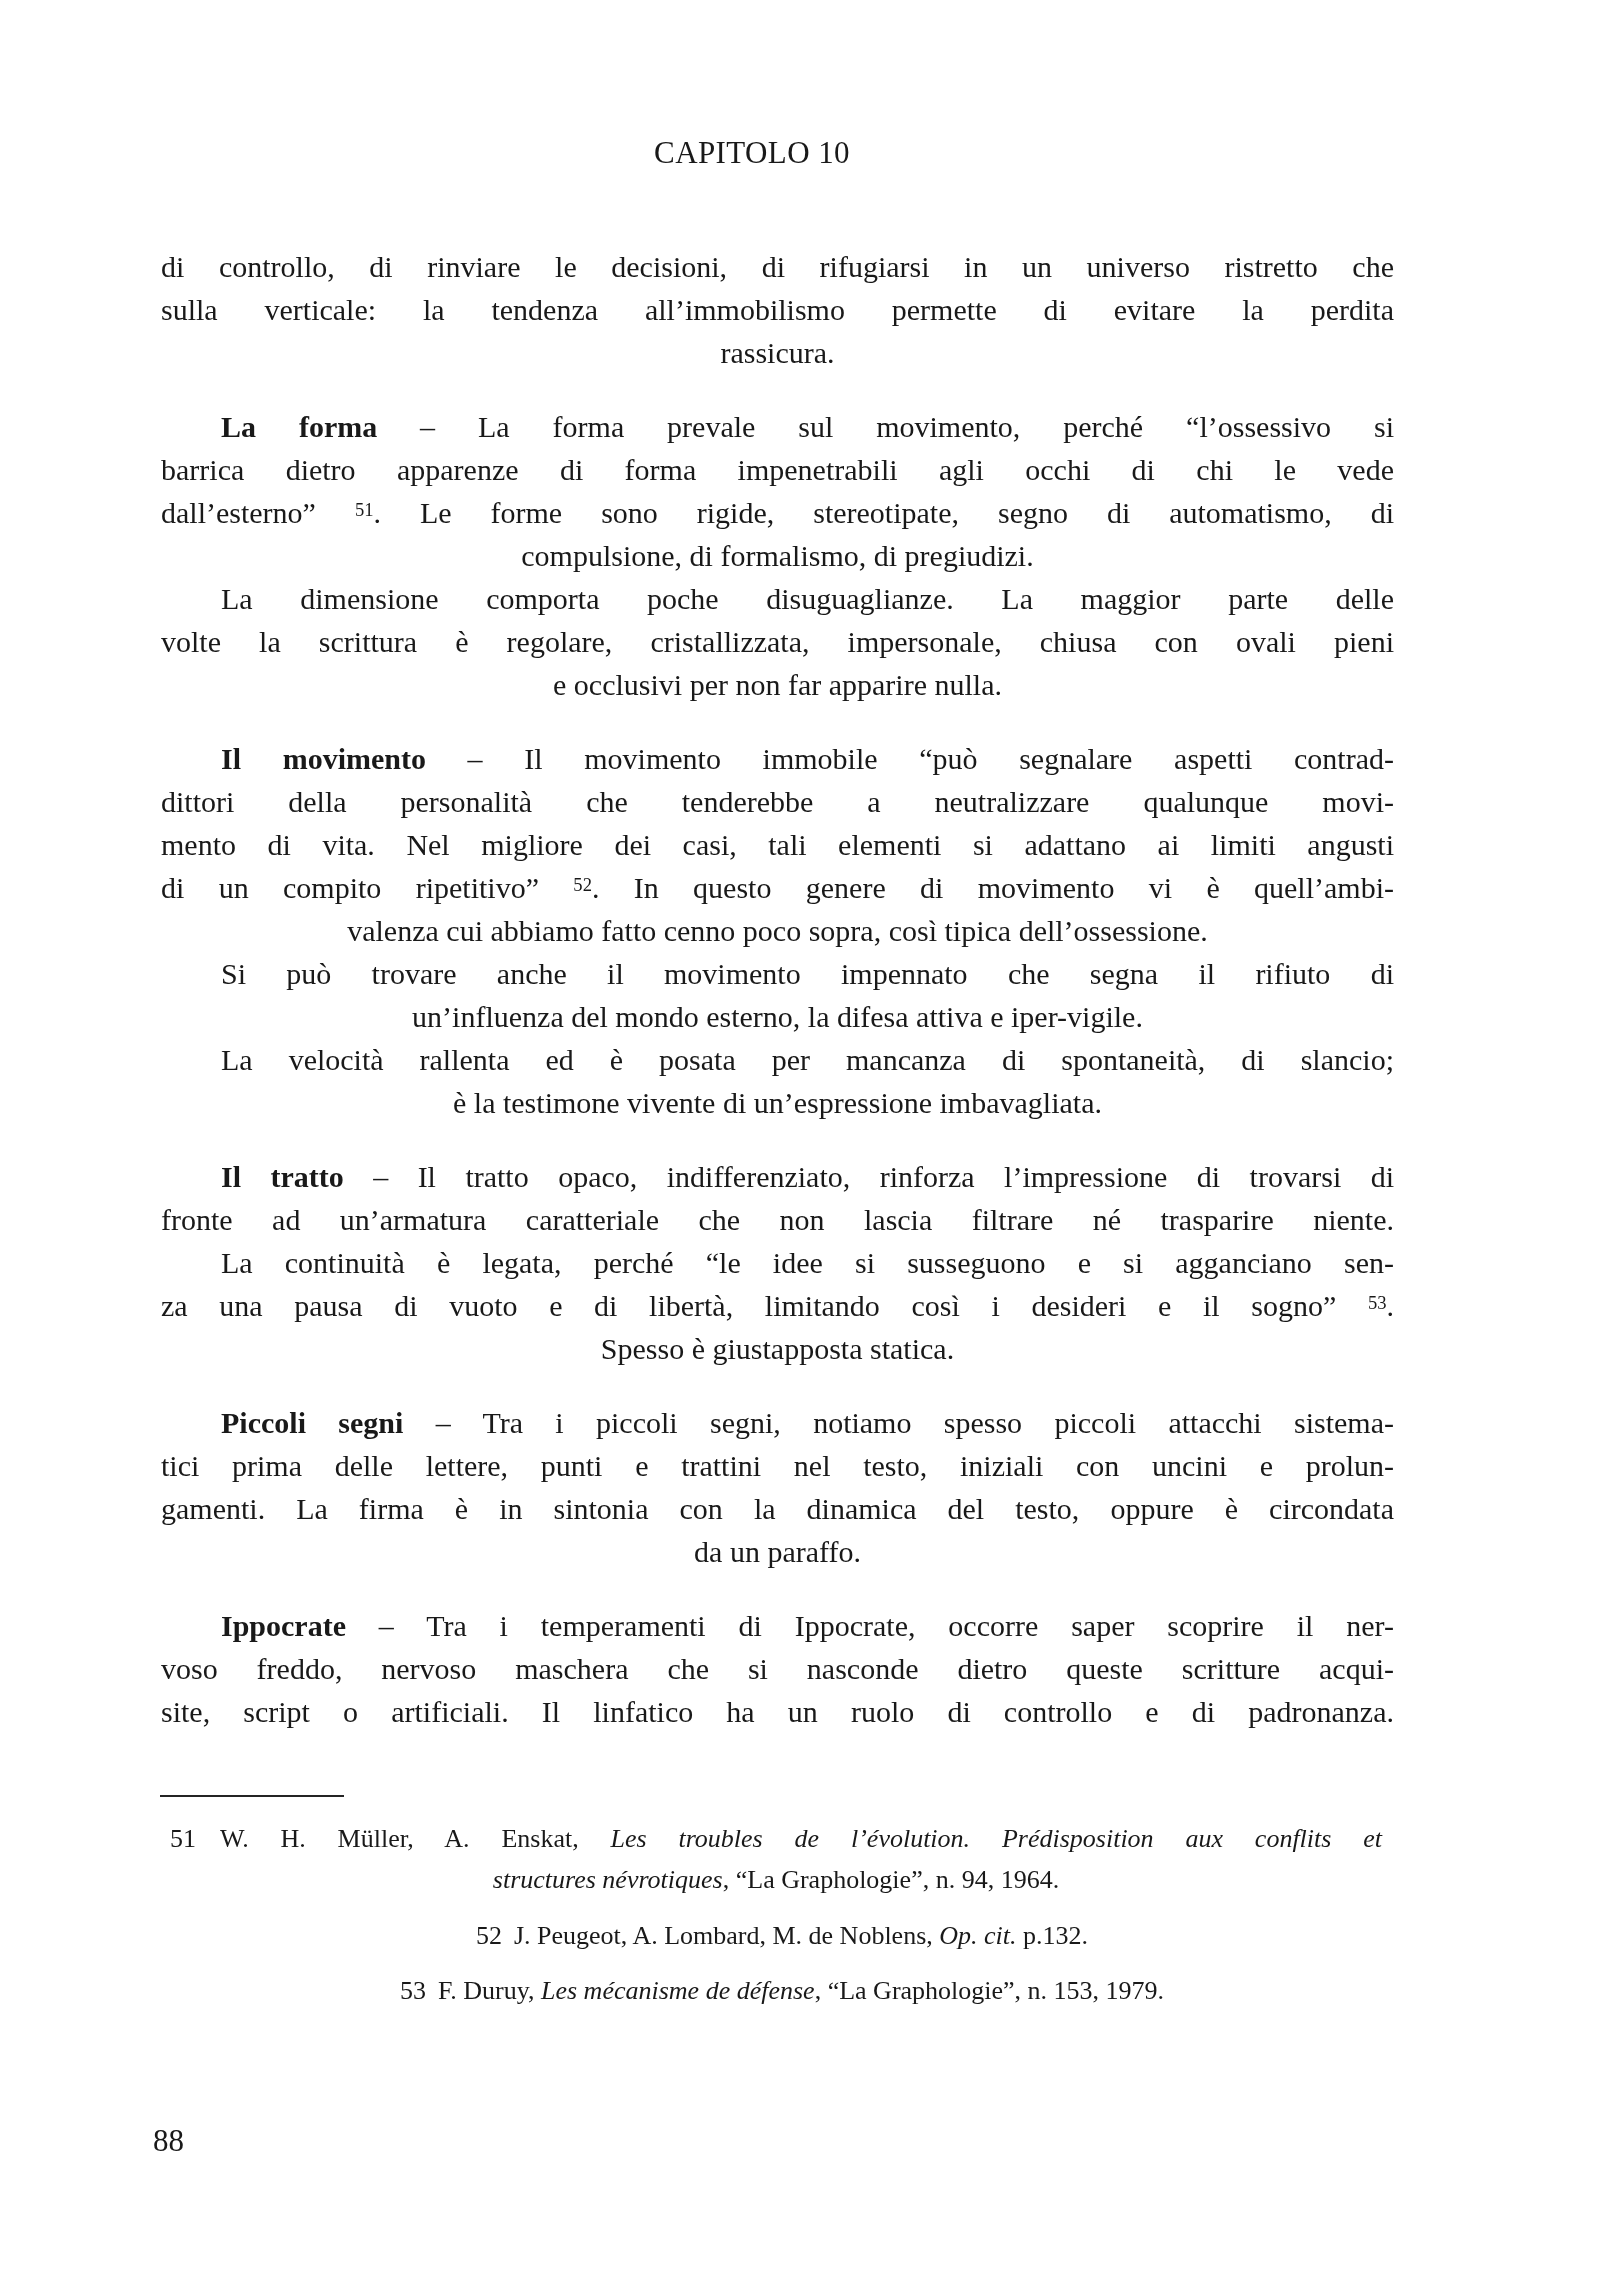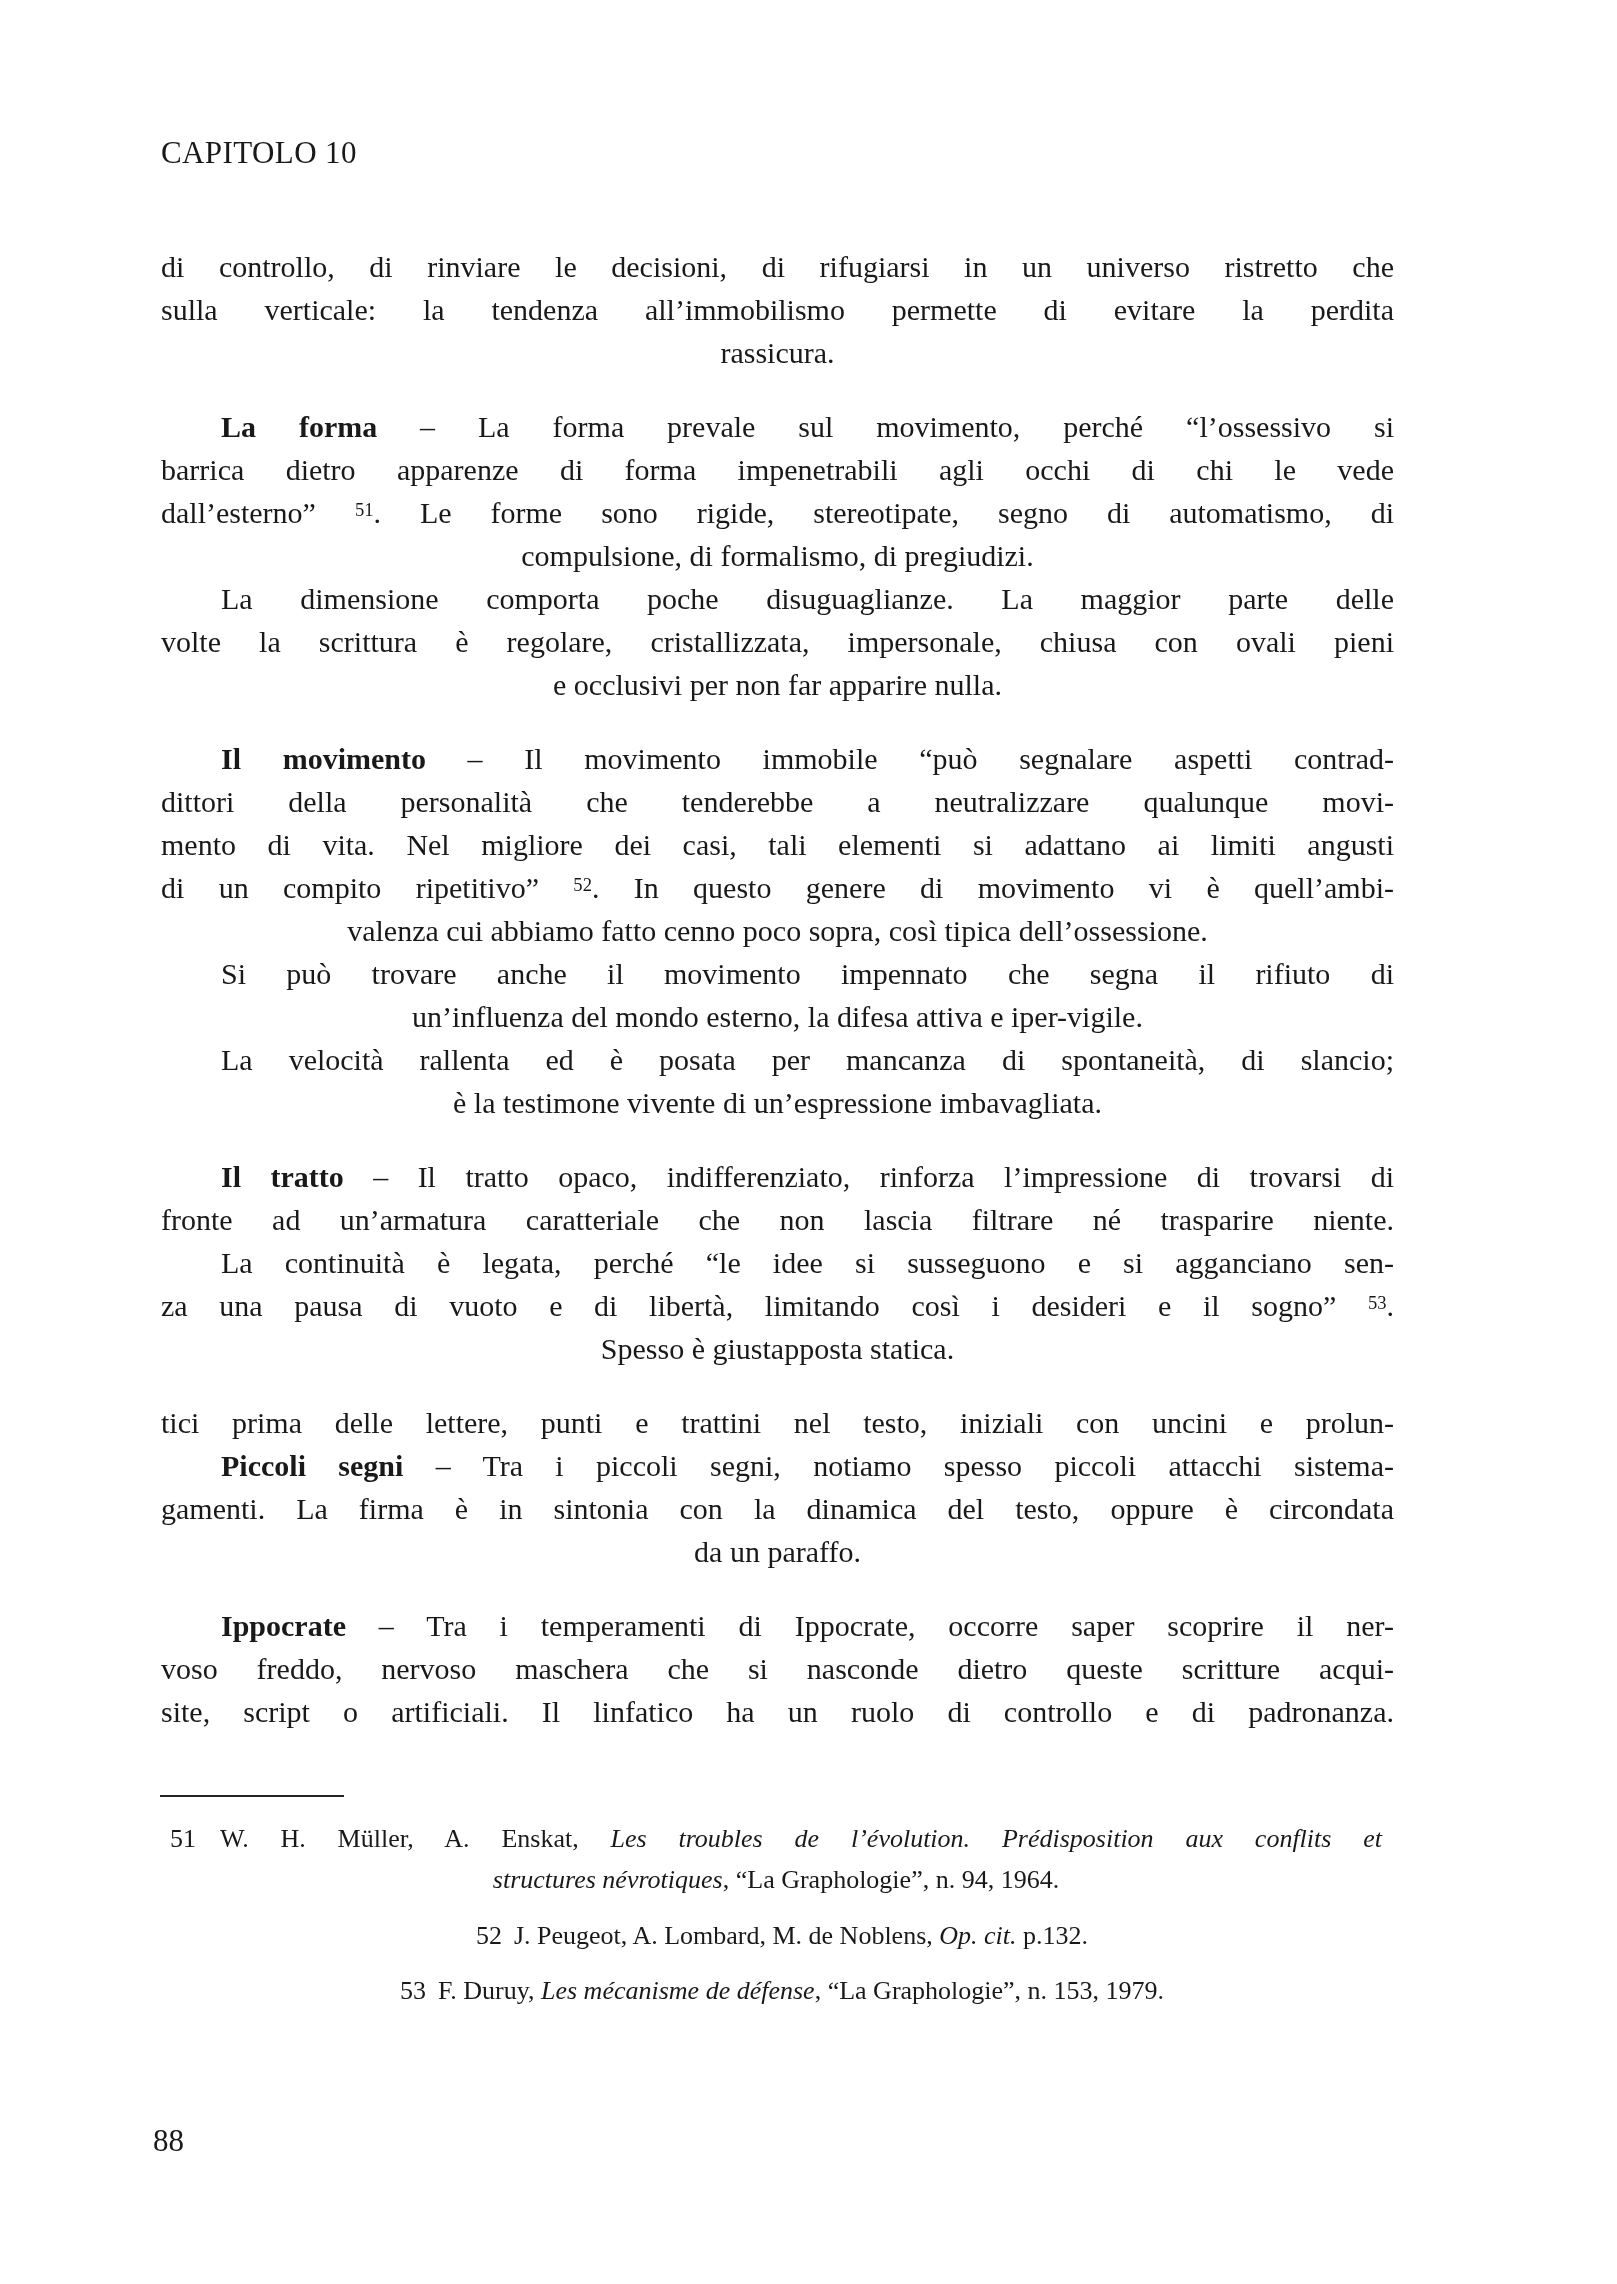--- a/index.html
+++ b/index.html
@@ -11,20 +11,21 @@
     background: #ffffff;
     color: #191919;
     font-family: "Liberation Serif", "DejaVu Serif", serif;
     overflow: hidden;
   }
   .chapter-header {
     position: absolute;
     top: 134px;
     left: 161px;
     width: 1182px;
+    text-align: center;
     font-size: 31px;
     line-height: 37px;
     letter-spacing: 0.4px;
     white-space: nowrap;
   }
   .body-text {
     position: absolute;
     top: 245px;
     left: 161px;
     width: 1233px;
@@ -118,22 +119,22 @@
       <div class="para gap">
         <div class="line j ind"><span class="b">Il tratto</span><span> – Il tratto opaco, indifferenziato, rinforza l’impressione di trovarsi di</span></div>
         <div class="line j"><span>fronte ad un’armatura caratteriale che non lascia filtrare né trasparire niente.</span></div>
       </div>
       <div class="para">
         <div class="line j ind"><span>La continuità è legata, perché “le idee si susseguono e si agganciano sen-</span></div>
         <div class="line j"><span>za una pausa di vuoto e di libertà, limitando così i desideri e il sogno” </span><span class="sup">53</span><span>.</span></div>
         <div class="line"><span>Spesso è giustapposta statica.</span></div>
       </div>
       <div class="para gap">
+        <div class="line j ind"><span class="b">Piccoli segni</span><span> – Tra i piccoli segni, notiamo spesso piccoli attacchi sistema-</span></div>
         <div class="line j"><span>tici prima delle lettere, punti e trattini nel testo, iniziali con uncini e prolun-</span></div>
-        <div class="line j ind"><span class="b">Piccoli segni</span><span> – Tra i piccoli segni, notiamo spesso piccoli attacchi sistema-</span></div>
         <div class="line j"><span>gamenti. La firma è in sintonia con la dinamica del testo, oppure è circondata</span></div>
         <div class="line"><span>da un paraffo.</span></div>
       </div>
       <div class="para gap">
         <div class="line j ind"><span class="b">Ippocrate</span><span> – Tra i temperamenti di Ippocrate, occorre saper scoprire il ner-</span></div>
         <div class="line j"><span>voso freddo, nervoso maschera che si nasconde dietro queste scritture acqui-</span></div>
         <div class="line j"><span>site, script o artificiali. Il linfatico ha un ruolo di controllo e di padronanza.</span></div>
       </div>
     </div>
 

